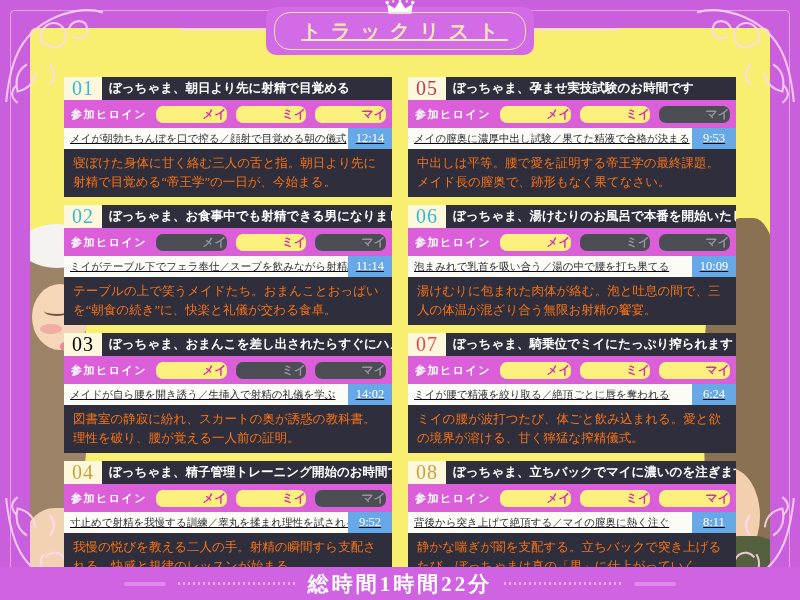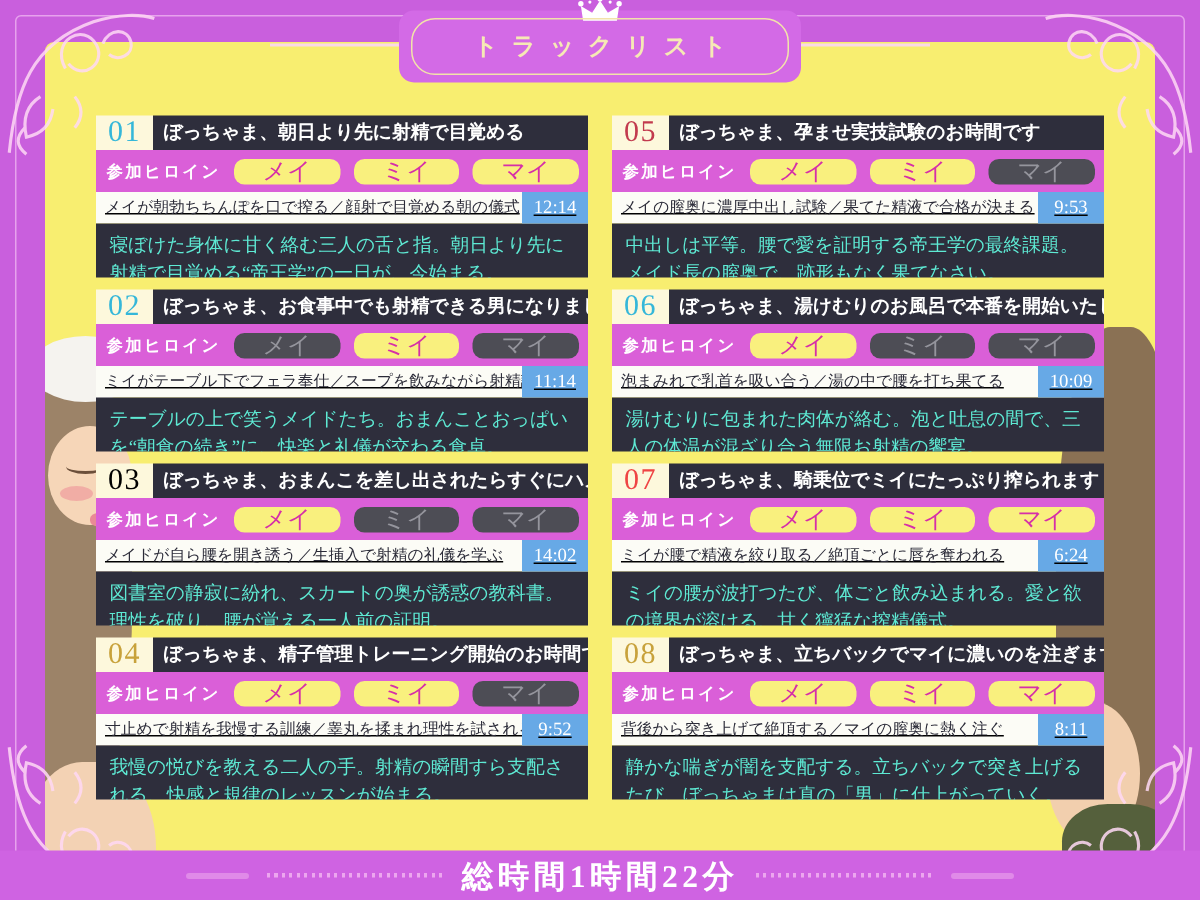--- a/index.html
+++ b/index.html
@@ -31,44 +31,44 @@
   .flourish.bl{left:2px;bottom:2px;transform:scaleY(-1);}
   .flourish.br{right:2px;bottom:2px;transform:scale(-1,-1);}
   
   .banner-line{position:absolute;top:29px;height:2px;width:86px;background:rgba(252,213,250,.85);}
   .banner-line.left{left:180px;} .banner-line.right{right:180px;}
   .banner{position:absolute;left:50%;top:7px;transform:translateX(-50%);
         width:268px;height:48px;background:var(--banner,#d36ae6);border-radius:10px;}
   .banner-inner{position:absolute;inset:5px 8px;border:1.5px solid var(--banner-border,#f2e3aa);
         border-radius:16px;}
   .banner-title{position:absolute;inset:0;display:flex;align-items:center;justify-content:center;
-        color:#f6e9b5;font-size:16px;font-weight:bold;letter-spacing:9px;padding-left:9px;}
+        color:#f6e9b5;font-size:20px;font-weight:bold;letter-spacing:9px;padding-left:9px;text-decoration:underline;}
   .crown{position:absolute;left:50%;top:-10px;transform:translateX(-50%);width:30px;height:20px;}
   
   .col{position:absolute;top:77px;width:328px;display:flex;flex-direction:column;gap:8px;}
   .col.left{left:64px;} .col.right{left:408px;}
   .card{width:100%;}
   .row-title{display:flex;height:23px;}
   .num{width:38px;background:var(--num-bg,#fdf8dc);font-size:20px;line-height:23px;
         text-align:center;letter-spacing:1px;}
   .title{flex:1;background:var(--bar-dark,#2e2e3c);color:#ffffff;font-weight:bold;font-size:12.5px;
         line-height:23px;padding:0 7px;white-space:nowrap;overflow:hidden;}
   .row-hero{display:flex;align-items:center;height:28px;background:var(--hero-row,#da5fd8);
         padding:0 6px 0 7px;gap:9px;}
   .hero-label{color:#ffffff;font-size:11px;font-weight:bold;letter-spacing:1.5px;white-space:nowrap;}
-  .tag{flex:1;text-align:center;background:var(--tag-yellow,#f9f07e);color:var(--tag-text,#d62fa8);
-        border-radius:7px;font-size:16px;font-weight:normal;height:17px;line-height:17px;}
+  .tag{flex:1;text-align:right;background:var(--tag-yellow,#f9f07e);color:var(--tag-text,#d62fa8);
+        border-radius:7px;font-size:12px;font-weight:bold;height:17px;line-height:17px;}
   .tag.inactive{background:var(--tag-inactive-bg,#4d4d55);color:var(--tag-inactive-text,#95959d);}
   .row-desc{display:flex;height:21px;background:var(--desc-bg,#fcfcf6);text-decoration:underline;}
   .desc{flex:1;font-size:10.5px;line-height:21px;color:#2b2b38;padding:0 4px 0 6px;
         white-space:nowrap;overflow:hidden;}
   .time{width:44px;background:var(--time-blue,#67a9e6);color:#ffffff;text-align:center;
         font-size:12.5px;line-height:21px;}
-  .row-body{background:var(--bar-dark,#2e2e3c);color:#5eead4;font-size:12.5px;line-height:1.5;
-        padding:5px 9px;height:36px;box-sizing:border-box;overflow:hidden;}
+  .row-body{background:var(--bar-dark,#2e2e3c);color:#f97316;font-size:12.5px;line-height:1.5;
+        padding:5px 9px;height:48px;box-sizing:border-box;overflow:hidden;}
   
   .total-band{position:absolute;left:0;right:0;top:567px;height:33px;background:var(--band,#cf63e2);
         display:flex;align-items:center;justify-content:center;gap:12px;}
   .total-text{color:#ffffff;font-size:21px;font-weight:bold;letter-spacing:3px;white-space:nowrap;}
   .deco-dotted{width:118px;height:3px;
         background:repeating-linear-gradient(90deg,#eda6ef 0 2px,rgba(0,0,0,0) 2px 5px);}
   .deco-solid{width:42px;height:4px;background:#e08ae8;border-radius:2px;}
 </style>
 </head>
 <body>

